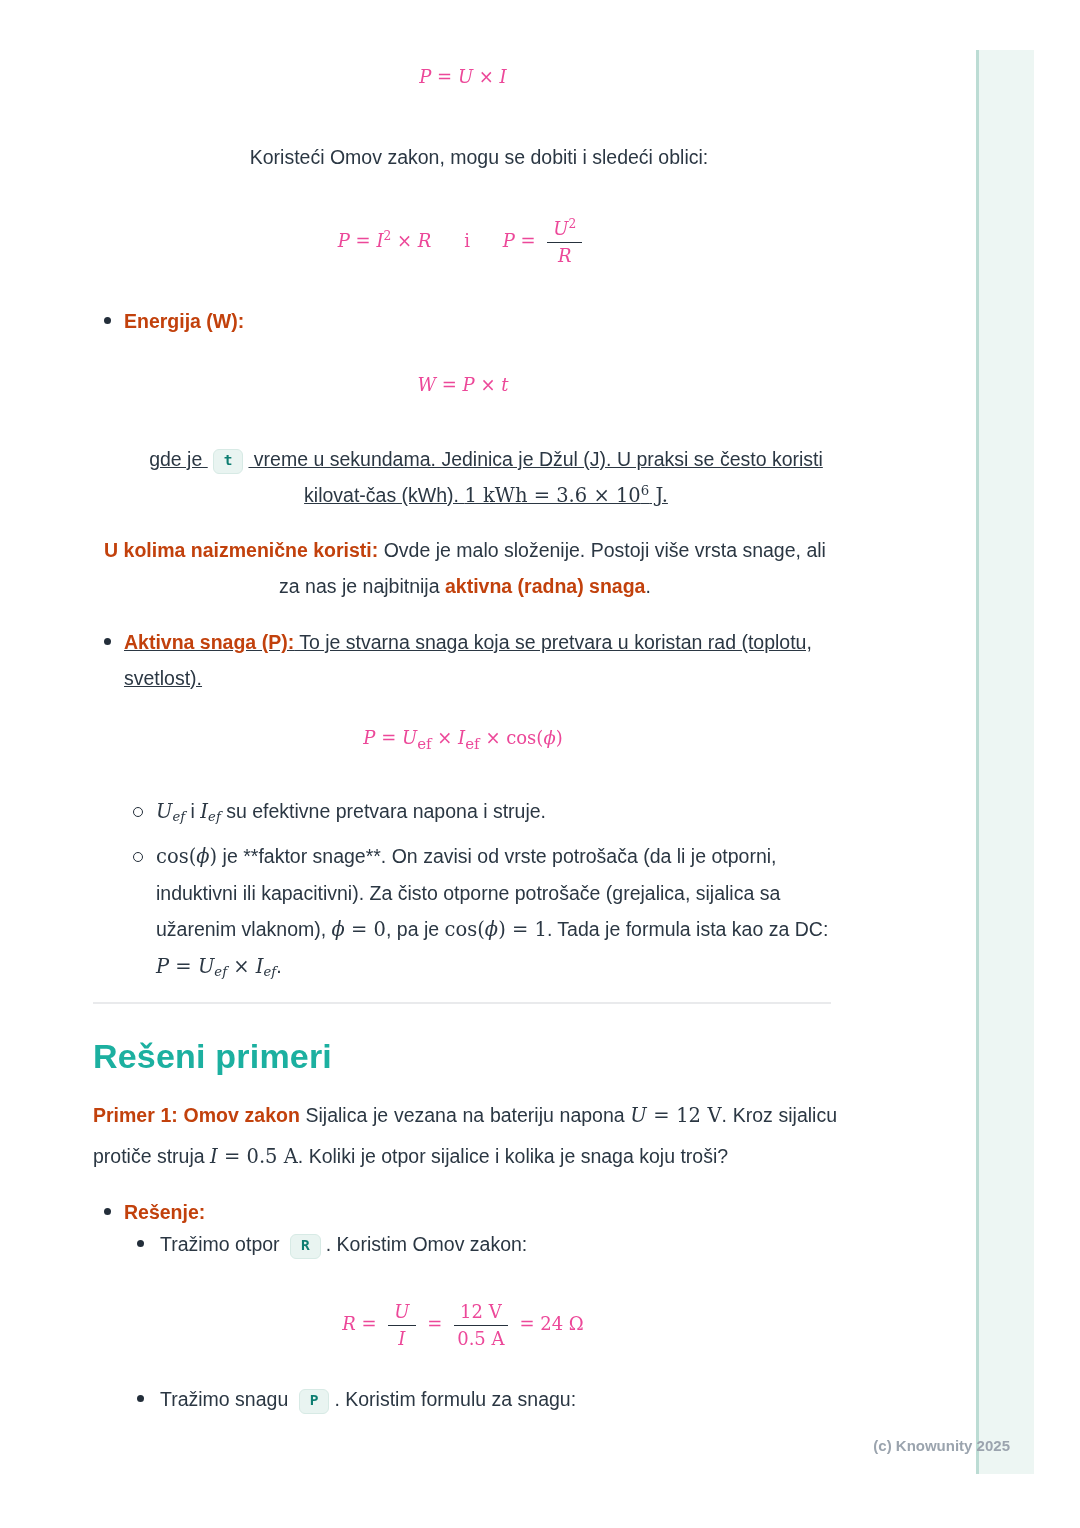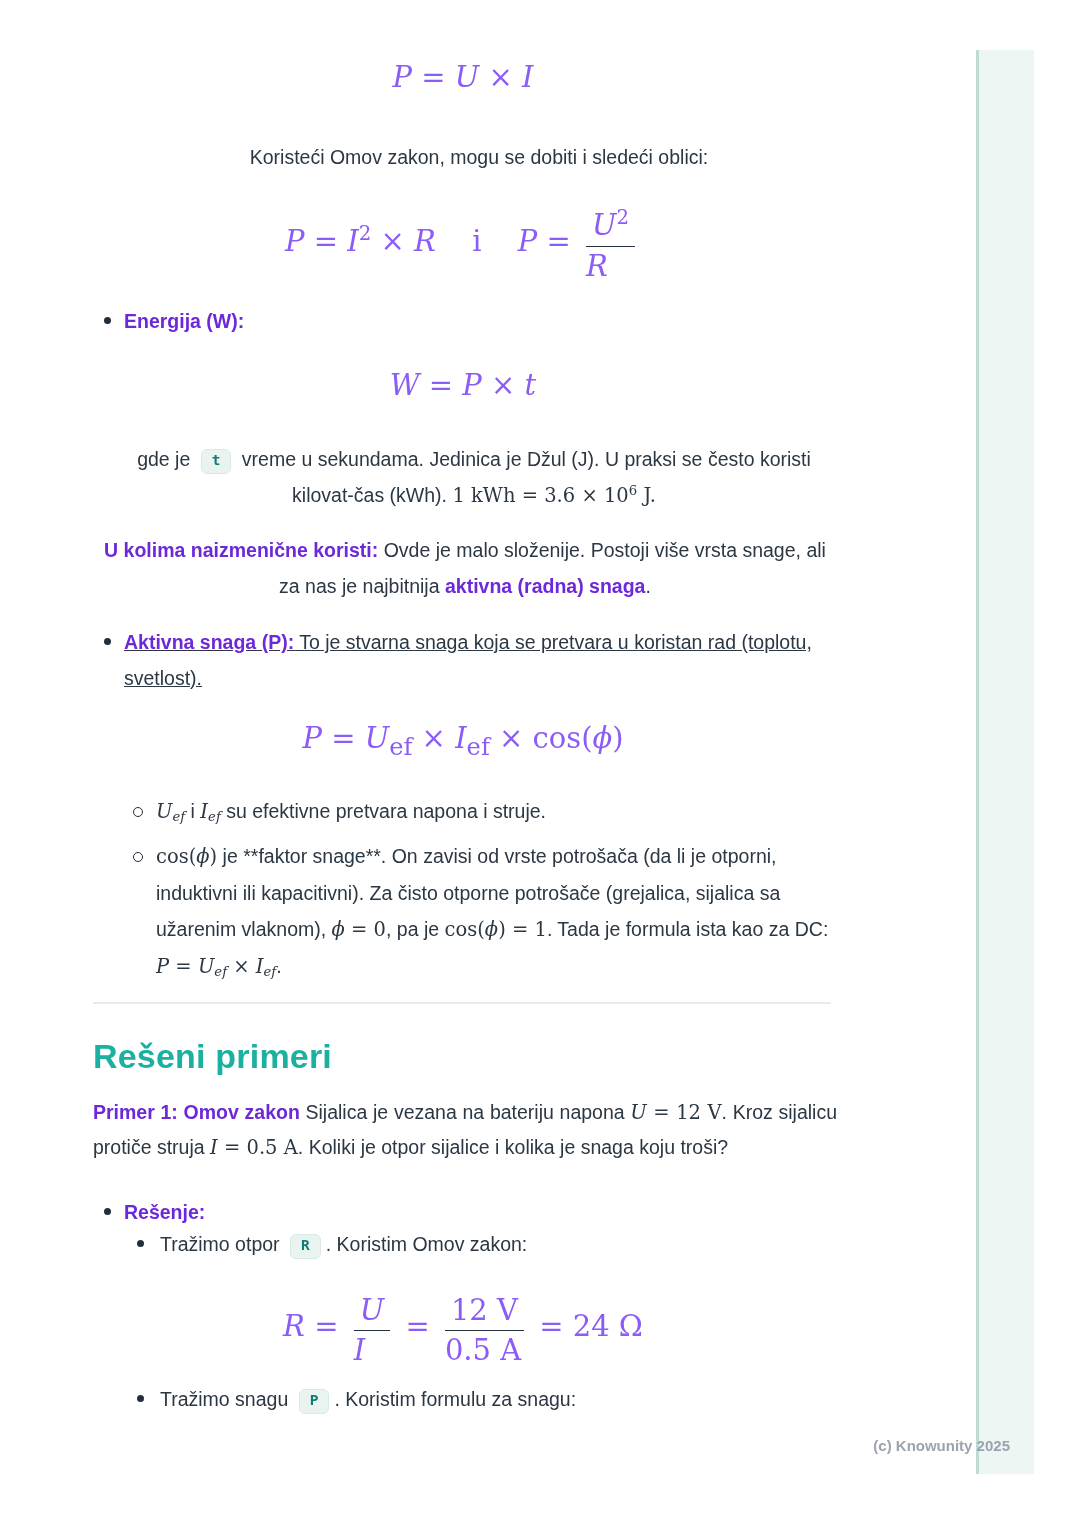--- a/index.html
+++ b/index.html
@@ -9,31 +9,31 @@
   }
   .abs{position:absolute;text-align:center;}
   
   #stripe{
     left:976px;top:50px;width:55px;height:1424px;
     background:#edf6f3;border-left:3px solid #bcdcd4;z-index:0;
   }
   .z{z-index:1;}
   
   .txt{font-size:19.5px;line-height:36px;}
-  b{color:#6d28d9;}
+  b{color:#c2410c;}
   
   .math{font-family:"DejaVu Serif",serif;}
   .math i{font-style:italic;}
   .math sup{font-size:0.68em;vertical-align:0.55em;line-height:0;}
   .math sub{font-size:0.68em;vertical-align:-0.25em;line-height:0;font-style:italic;}
   .formula{
-    width:740px;left:93px;text-align:center;font-size:29px;color:#8b5cf6;
+    width:740px;left:93px;text-align:center;font-size:18px;color:#ec4899;
     font-family:"DejaVu Serif",serif;line-height:30px;
   }
-  .frac{display:inline-block;text-align:left;vertical-align:-0.85em;line-height:1.15;margin:0 6px;}
+  .frac{display:inline-block;text-align:center;vertical-align:-0.85em;line-height:1.15;margin:0 6px;}
   .frac .num{display:block;border-bottom:1.6px solid #26313d;padding:0 6px 3px;}
   .frac .den{display:block;padding-top:3px;}
   
   .li{position:absolute;width:732px;}
   .li .marker{position:absolute;left:0;top:14px;}
   .li .li-text{margin-left:20px;}
   .li.l1{left:104px;}
   .li.l2{left:133px;width:704px;}
   .li.l2 .li-text{margin-left:23px;}
   .li.l3{left:137px;width:700px;}
@@ -70,21 +70,21 @@
   </span>
 </div>
 
 <div class="li l1 z" style="top:303px;">
   <span class="marker dot"></span>
   <div class="li-text txt"><b>Energija (W):</b></div>
 </div>
 
 <div class="abs formula z" style="top:370px;"><i>W</i> = <i>P</i> × <i>t</i></div>
 
-<div class="abs txt z" style="left:124px;top:441px;width:700px;">
+<div class="abs txt z" style="left:136px;top:441px;width:700px;text-decoration:underline;">
   <span>gde je </span><span class="code">t</span><span> vreme u sekundama. Jedinica je Džul (J). U praksi se često koristi kilovat-čas (kWh). </span><span class="math">1 kWh = 3.6 × 10<sup>6</sup> J.</span>
 </div>
 
 <div class="abs txt z" style="left:93px;top:532px;width:744px;">
   <b>U kolima naizmenične koristi:</b><span> Ovde je malo složenije. Postoji više vrsta snage, ali za nas je najbitnija </span><b>aktivna (radna) snaga</b><span>.</span>
 </div>
 
 <div class="li l1 z" style="top:624px;">
   <span class="marker dot"></span>
   <div class="li-text txt" style="width:706px;text-decoration:underline;">
@@ -105,21 +105,21 @@
   <span class="marker circ"></span>
   <div class="li-text txt">
     <span class="math">cos(<i>ϕ</i>)</span><span> je **faktor snage**. On zavisi od vrste potrošača (da li je otporni, induktivni ili kapacitivni). Za čisto otporne potrošače (grejalica, sijalica sa užarenim vlaknom), </span><span class="math"><i>ϕ</i> = 0</span><span>, pa je </span><span class="math">cos(<i>ϕ</i>) = 1</span><span>. Tada je formula ista kao za DC: </span><span class="math"><i>P</i> = <i>U</i><sub>ef</sub> × <i>I</i><sub>ef</sub></span><span>.</span>
   </div>
 </div>
 
 <div id="divider" class="abs z"></div>
 
 <div id="heading" class="abs z">Rešeni primeri</div>
 
-<div class="abs txt justify z" style="left:93px;top:1095px;width:744px;line-height:34px;">
+<div class="abs txt justify z" style="left:93px;top:1095px;width:744px;line-height:40px;">
   <b>Primer 1: Omov zakon</b><span> Sijalica je vezana na bateriju napona </span><span class="math"><i>U</i> = 12 V</span><span>. Kroz sijalicu protiče struja </span><span class="math"><i>I</i> = 0.5 A</span><span>. Koliki je otpor sijalice i kolika je snaga koju troši?</span>
 </div>
 
 <div class="li l1 z" style="top:1194px;">
   <span class="marker dot"></span>
   <div class="li-text txt"><b>Rešenje:</b></div>
 </div>
 
 <div class="li l3 z" style="top:1226px;">
   <span class="marker dot"></span>

